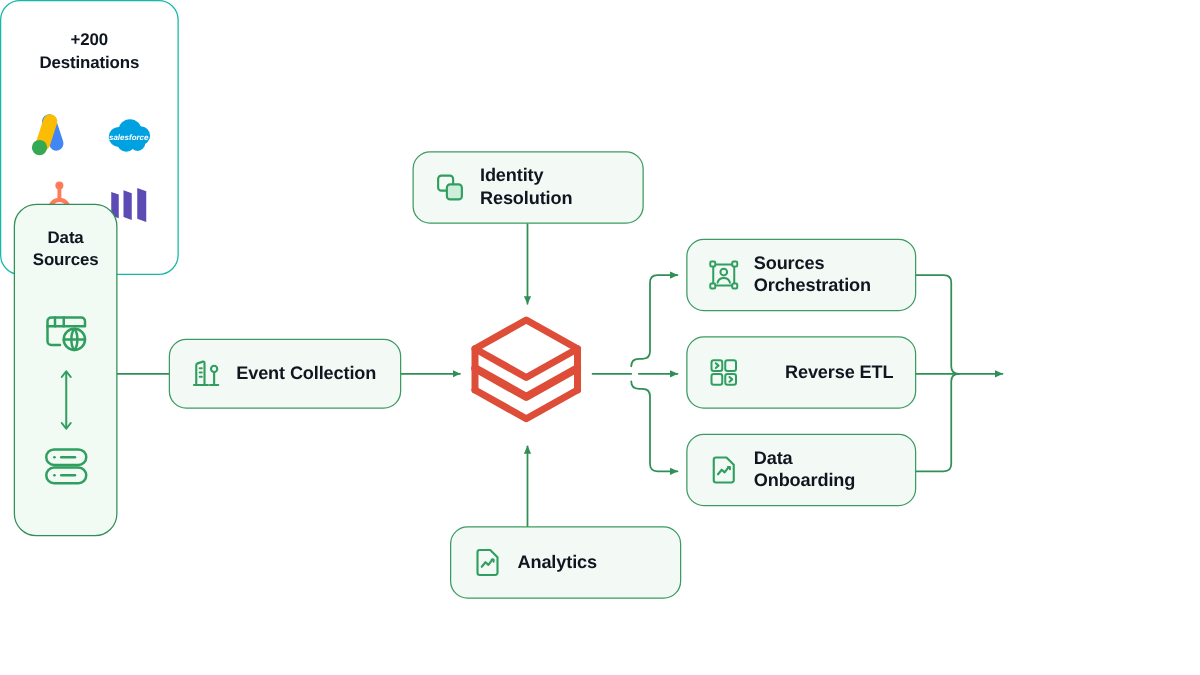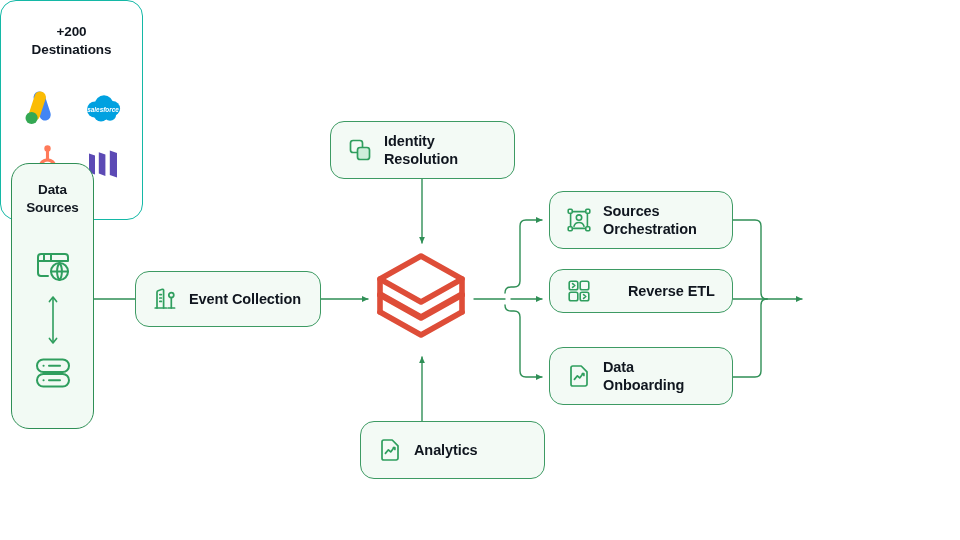--- a/index.html
+++ b/index.html
@@ -123,21 +123,21 @@
     justify-items: center;
     align-items: center;
   }
   .dest-logo { width: 44px; height: 44px; display: block; }
 
   
   #node-event-collection { left: 135px; top: 271px;  width: 186px; height: 56px; }
   #node-identity         { left: 330px; top: 121px;  width: 185px; height: 58px; }
   #node-analytics        { left: 330px; top: 421px;  width: 185px; height: 58px; margin-left: 30px; }
   #node-audience         { left: 549px; top: 191px;  width: 184px; height: 58px; }
-  #node-reverse-etl      { left: 549px; top: 269px;  width: 184px; height: 44px; gap: 36px; }
+  #node-reverse-etl      { left: 549px; top: 269px;  width: 184px; height: 58px; gap: 36px; }
   #node-onboarding       { left: 549px; top: 347px;  width: 184px; height: 58px; }
 
   
   #hub-logo {
     position: absolute;
     left: 374px;
     top: 250px;
     width: 94px;
     height: 98px;
   }

